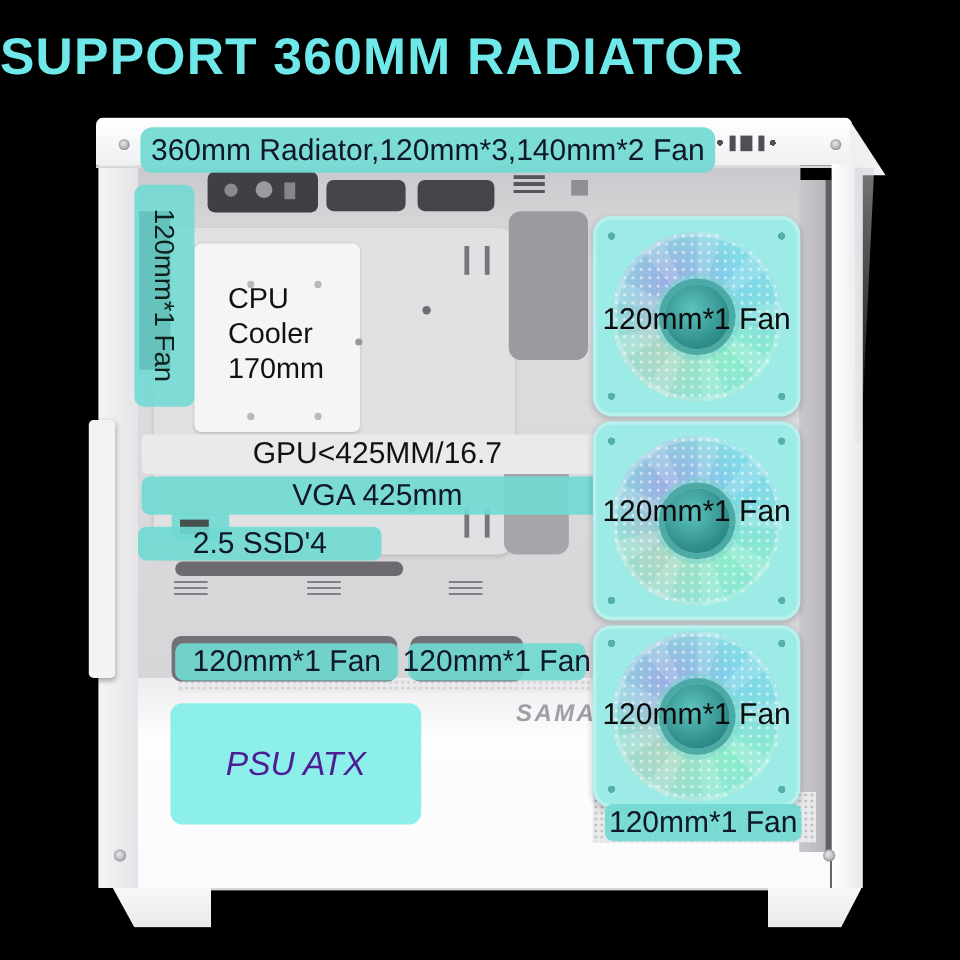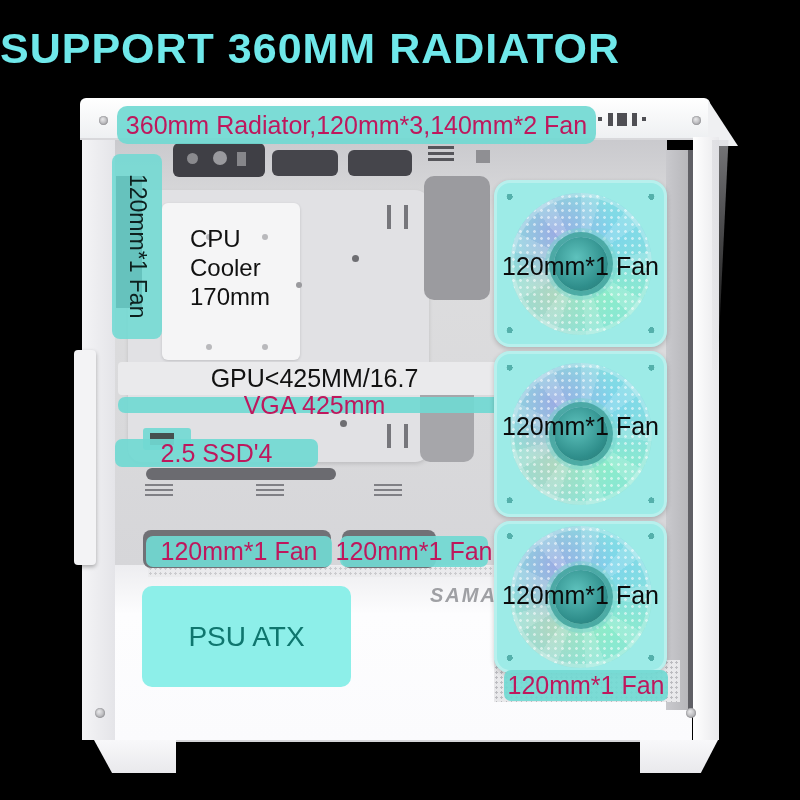--- a/index.html
+++ b/index.html
@@ -26,24 +26,24 @@
   .grommet{background:#6b6b70;border-radius:6px;}
   .fan-cutout{background:#717176;border-radius:8px;}
   .mesh-strip{background-image:radial-gradient(#bcbcc0 1px,transparent 1.4px);background-size:5px 5px;background-color:#e9e9eb;}
   .dot{border-radius:50%;background:#8f8f93;}
   .foot{background:linear-gradient(180deg,#f8f8fa,#e9e9ec);}
   .foot-l{clip-path:polygon(0 0,100% 0,100% 100%,22% 100%);}
   .foot-r{clip-path:polygon(0 0,100% 0,78% 100%,0 100%);}
   .glass{background:linear-gradient(180deg,rgba(214,214,219,.55),rgba(120,120,125,.04));
          clip-path:polygon(0 0,55% 0,18% 100%,0 100%);}
   
-  .cyan{background:rgba(113,217,211,.92);color:#be185d;display:flex;align-items:center;justify-content:center;
+  .cyan{background:rgba(113,217,211,.92);color:#0f172a;display:flex;align-items:center;justify-content:center;
         font-size:25px;border-radius:7px;white-space:nowrap;}
-  .cyan-box{background:#8defe9;color:#0f766e;display:flex;align-items:center;justify-content:center;
-        font-size:28px;border-radius:10px;}
+  .cyan-box{background:#8defe9;color:#4c1d95;display:flex;align-items:center;justify-content:center;
+        font-size:28px;border-radius:10px;font-style:italic;}
   .v-label{writing-mode:vertical-rl;text-orientation:mixed;background:rgba(113,217,211,.88);
         color:#0d201e;display:flex;align-items:center;justify-content:center;font-size:23px;border-radius:8px;}
   .plain-label{color:#121212;display:flex;align-items:center;justify-content:center;font-size:25px;}
   .gpu-strip{background:#eaeaec;border-radius:4px;}
   .cpu-text{color:#111;font-size:24px;line-height:29px;}
   .brand{color:#9fa0a4;font-weight:bold;font-style:italic;font-size:20px;letter-spacing:2px;}
   
   .fan{background:#9debe7;border-radius:16px;box-shadow:inset 0 0 0 3px rgba(255,255,255,.28),0 2px 5px rgba(0,0,0,.2);}
   .fan .screws{position:absolute;inset:0;
      background:radial-gradient(circle 5px at 9% 10%,#54b0ab 60%,transparent 62%),
@@ -117,29 +117,29 @@
     <div class="abs dot" style="left:206px;top:234px;width:6px;height:6px;background:#b9b9bc;"></div>
     <div class="abs dot" style="left:262px;top:234px;width:6px;height:6px;background:#b9b9bc;"></div>
     <div class="abs dot" style="left:296px;top:282px;width:6px;height:6px;background:#9a9a9e;"></div>
     <div class="abs dot" style="left:206px;top:344px;width:6px;height:6px;background:#b9b9bc;"></div>
     <div class="abs dot" style="left:262px;top:344px;width:6px;height:6px;background:#b9b9bc;"></div>
     <div class="abs dot" style="left:352px;top:255px;width:7px;height:7px;background:#6e6e72;"></div>
     <div class="abs dot" style="left:340px;top:420px;width:7px;height:7px;background:#6e6e72;"></div>
     <div class="abs vpair" style="left:379px;top:205px;width:34px;height:24px;"></div>
     <div class="abs vpair" style="left:379px;top:424px;width:34px;height:24px;"></div>
 
-    <div class="abs cpu-text" style="left:190px;top:224px;">
+    <div class="abs cpu-text" style="left:190px;top:235px;">
       <div>CPU</div>
       <div>Cooler</div>
       <div>170mm</div>
     </div>
 
     <div class="abs gpu-strip" style="left:118px;top:362px;width:393px;height:33px;"></div>
     <div class="abs plain-label" style="left:118px;top:362px;width:393px;height:33px;">GPU&lt;425MM/16.7</div>
-    <div class="abs cyan" style="left:118px;top:397px;width:393px;height:16px;">VGA 425mm</div>
+    <div class="abs cyan" style="left:118px;top:397px;width:393px;height:32px;">VGA 425mm</div>
     <div class="abs" style="left:143px;top:428px;width:48px;height:22px;background:rgba(113,217,211,.9);border-radius:3px;">
       <div class="abs" style="left:7px;top:5px;width:24px;height:12px;background:#45504f;"></div>
     </div>
     <div class="abs cyan" style="left:115px;top:439px;width:203px;height:28px;">2.5 SSD'4</div>
     <div class="abs grommet" style="left:146px;top:468px;width:190px;height:12px;"></div>
     <div class="abs vtriple" style="left:145px;top:484px;width:28px;height:12px;"></div>
     <div class="abs vtriple" style="left:256px;top:484px;width:28px;height:12px;"></div>
     <div class="abs vtriple" style="left:374px;top:484px;width:28px;height:12px;"></div>
 
     <div class="abs fan-cutout" style="left:143px;top:530px;width:188px;height:38px;"></div>

